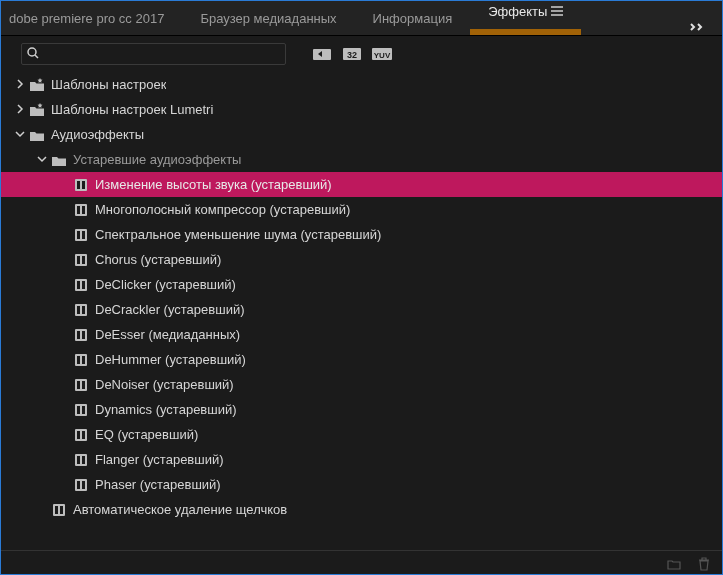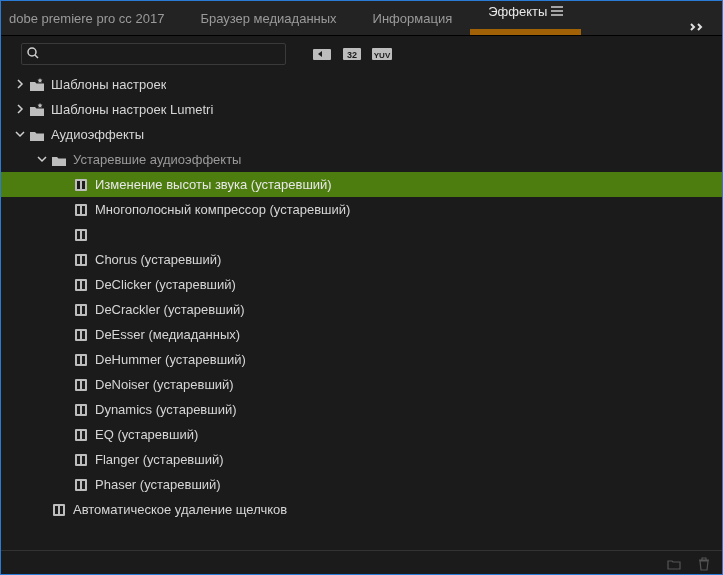--- a/index.html
+++ b/index.html
@@ -95,21 +95,21 @@
   }
   .tree-row {
     display: flex;
     align-items: center;
     height: 25px;
     padding-right: 9px;
     cursor: pointer;
     color: #d6d6d6;
   }
   .tree-row.selected {
-    background: #4d7c0f;
+    background: #be185d;
     color: #e8e8e8;
   }
   .tw { display:inline-block; width:10px; text-align:center; color:#bdbdbd; margin-right:4px;}
   .indent { display:inline-block; }
   .node-icon { width:16px; height:16px; margin-right:6px; flex-shrink:0; }
   .label { white-space: nowrap; overflow: hidden; text-overflow: ellipsis; }
   .tree-row.subtle .label { color: #9a9a9a; }
   .footer {
     position: absolute;
     bottom: 0; left:0; right:0;
@@ -250,20 +250,21 @@
         <span class="label">Многополосный компрессор (устаревший)</span>
       </div>
       <div class="tree-row">
         <span class="indent" style="width:58px"></span>
         <span class="tw"></span>
         <span class="node-icon"><svg width="16" height="16" viewBox="0 0 16 16">
             <rect x="2" y="2" width="12" height="12" rx="1" fill="#bdbdbd"></rect>
             <rect x="4" y="4" width="3" height="8" fill="#1b1b1b"></rect>
             <rect x="9" y="4" width="3" height="8" fill="#1b1b1b"></rect>
           </svg></span>
+        <span class="label">Спектральное уменьшение шума (устаревший)</span>
       </div>
       <div class="tree-row">
         <span class="indent" style="width:58px"></span>
         <span class="tw"></span>
         <span class="node-icon"><svg width="16" height="16" viewBox="0 0 16 16">
             <rect x="2" y="2" width="12" height="12" rx="1" fill="#bdbdbd"></rect>
             <rect x="4" y="4" width="3" height="8" fill="#1b1b1b"></rect>
             <rect x="9" y="4" width="3" height="8" fill="#1b1b1b"></rect>
           </svg></span>
         <span class="label">Chorus (устаревший)</span>

